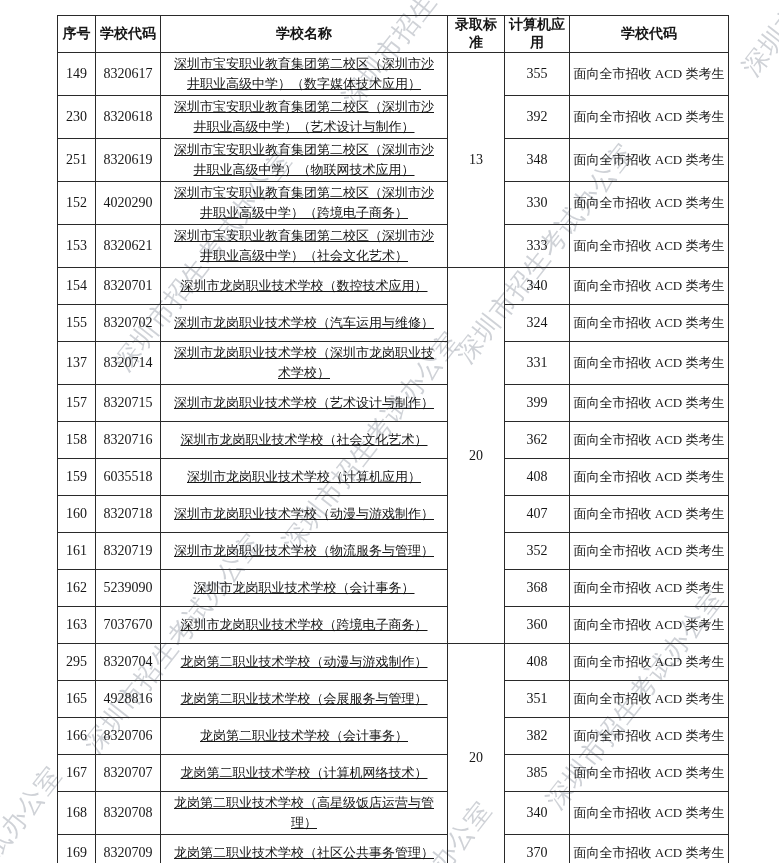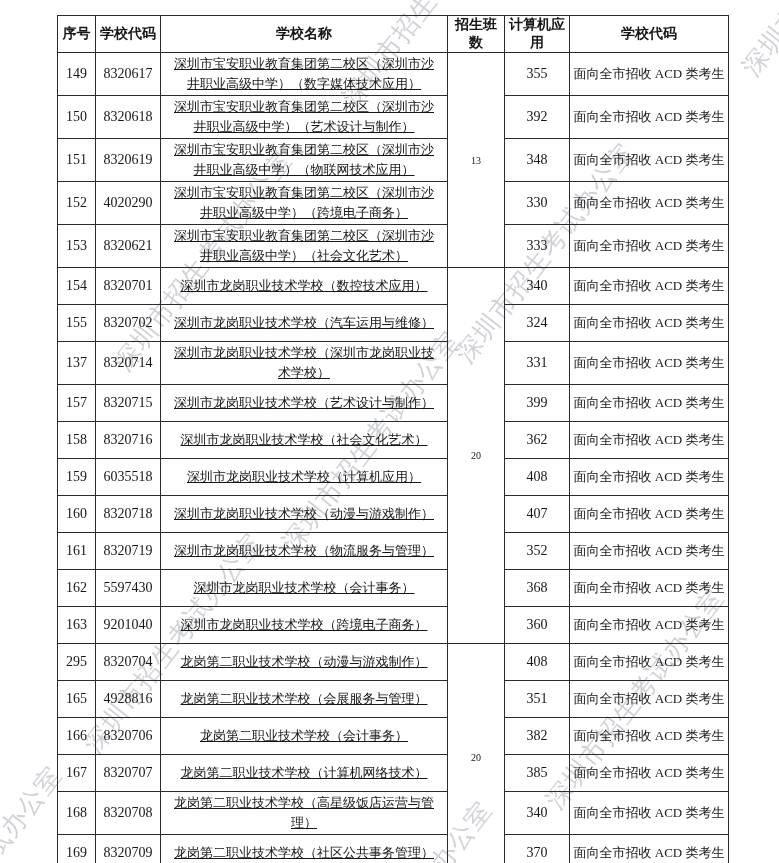--- a/index.html
+++ b/index.html
@@ -36,21 +36,21 @@
     text-align:center;vertical-align:middle;
     overflow:hidden;
   }
   .adm th{
     height:31px;font-size:14px;font-weight:bold;padding:0 1px;
     font-family:"Liberation Sans","DejaVu Sans",sans-serif;
   }
   .adm td{height:34px;font-size:14px;padding:1px;}
   .adm td.cell-name{font-size:13px;line-height:20px;padding:1px 8px;text-decoration:underline;}
   .adm td.cell-scope{font-size:13px;padding:1px 0;}
-  .adm td.cell-classes{font-size:10px;}
+  .adm td.cell-classes{font-size:14px;}
   .adm td.cell-no,.adm td.cell-code,.adm td.cell-score{font-size:14px;}
 </style>
 </head>
 <body>
 
 <div class="page">
 
   <div class="wm-layer">
     <div class="wm" style="left:348px;top:85px;">深圳市招生考试办公室</div>
     <div class="wm" style="left:748px;top:55px;">深圳市招生考试办公室</div>
@@ -70,43 +70,43 @@
         <col class="c-name">
       <col class="c-classes">
         <col class="c-score">
         <col class="c-scope">
     </colgroup>
     <thead>
       <tr>
         <th>序号</th>
         <th>学校代码</th>
         <th>学校名称</th>
-        <th>招生班数</th>
+        <th>录取标准</th>
         <th>计算机应用</th>
         <th>学校代码</th>
       </tr>
     </thead>
     <tbody>
         <tr>
           <td class="cell-no">149</td>
           <td class="cell-code">8320617</td>
           <td class="cell-name">深圳市宝安职业教育集团第二校区（深圳市沙井职业高级中学）（数字媒体技术应用）</td>
           <td class="cell-classes" rowspan="5">13</td>
           <td class="cell-score">355</td>
           <td class="cell-scope">面向全市招收 ACD 类考生</td>
         </tr>
         <tr>
-          <td class="cell-no">150</td>
+          <td class="cell-no">230</td>
           <td class="cell-code">8320618</td>
           <td class="cell-name">深圳市宝安职业教育集团第二校区（深圳市沙井职业高级中学）（艺术设计与制作）</td>
           <td class="cell-score">392</td>
           <td class="cell-scope">面向全市招收 ACD 类考生</td>
         </tr>
         <tr>
-          <td class="cell-no">151</td>
+          <td class="cell-no">251</td>
           <td class="cell-code">8320619</td>
           <td class="cell-name">深圳市宝安职业教育集团第二校区（深圳市沙井职业高级中学）（物联网技术应用）</td>
           <td class="cell-score">348</td>
           <td class="cell-scope">面向全市招收 ACD 类考生</td>
         </tr>
         <tr>
           <td class="cell-no">152</td>
           <td class="cell-code">4020290</td>
           <td class="cell-name">深圳市宝安职业教育集团第二校区（深圳市沙井职业高级中学）（跨境电子商务）</td>
           <td class="cell-score">330</td>
@@ -171,28 +171,28 @@
         </tr>
         <tr>
           <td class="cell-no">161</td>
           <td class="cell-code">8320719</td>
           <td class="cell-name">深圳市龙岗职业技术学校（物流服务与管理）</td>
           <td class="cell-score">352</td>
           <td class="cell-scope">面向全市招收 ACD 类考生</td>
         </tr>
         <tr>
           <td class="cell-no">162</td>
-          <td class="cell-code">5597430</td>
+          <td class="cell-code">5239090</td>
           <td class="cell-name">深圳市龙岗职业技术学校（会计事务）</td>
           <td class="cell-score">368</td>
           <td class="cell-scope">面向全市招收 ACD 类考生</td>
         </tr>
         <tr>
           <td class="cell-no">163</td>
-          <td class="cell-code">9201040</td>
+          <td class="cell-code">7037670</td>
           <td class="cell-name">深圳市龙岗职业技术学校（跨境电子商务）</td>
           <td class="cell-score">360</td>
           <td class="cell-scope">面向全市招收 ACD 类考生</td>
         </tr>
         <tr>
           <td class="cell-no">295</td>
           <td class="cell-code">8320704</td>
           <td class="cell-name">龙岗第二职业技术学校（动漫与游戏制作）</td>
           <td class="cell-classes" rowspan="6">20</td>
           <td class="cell-score">408</td>

